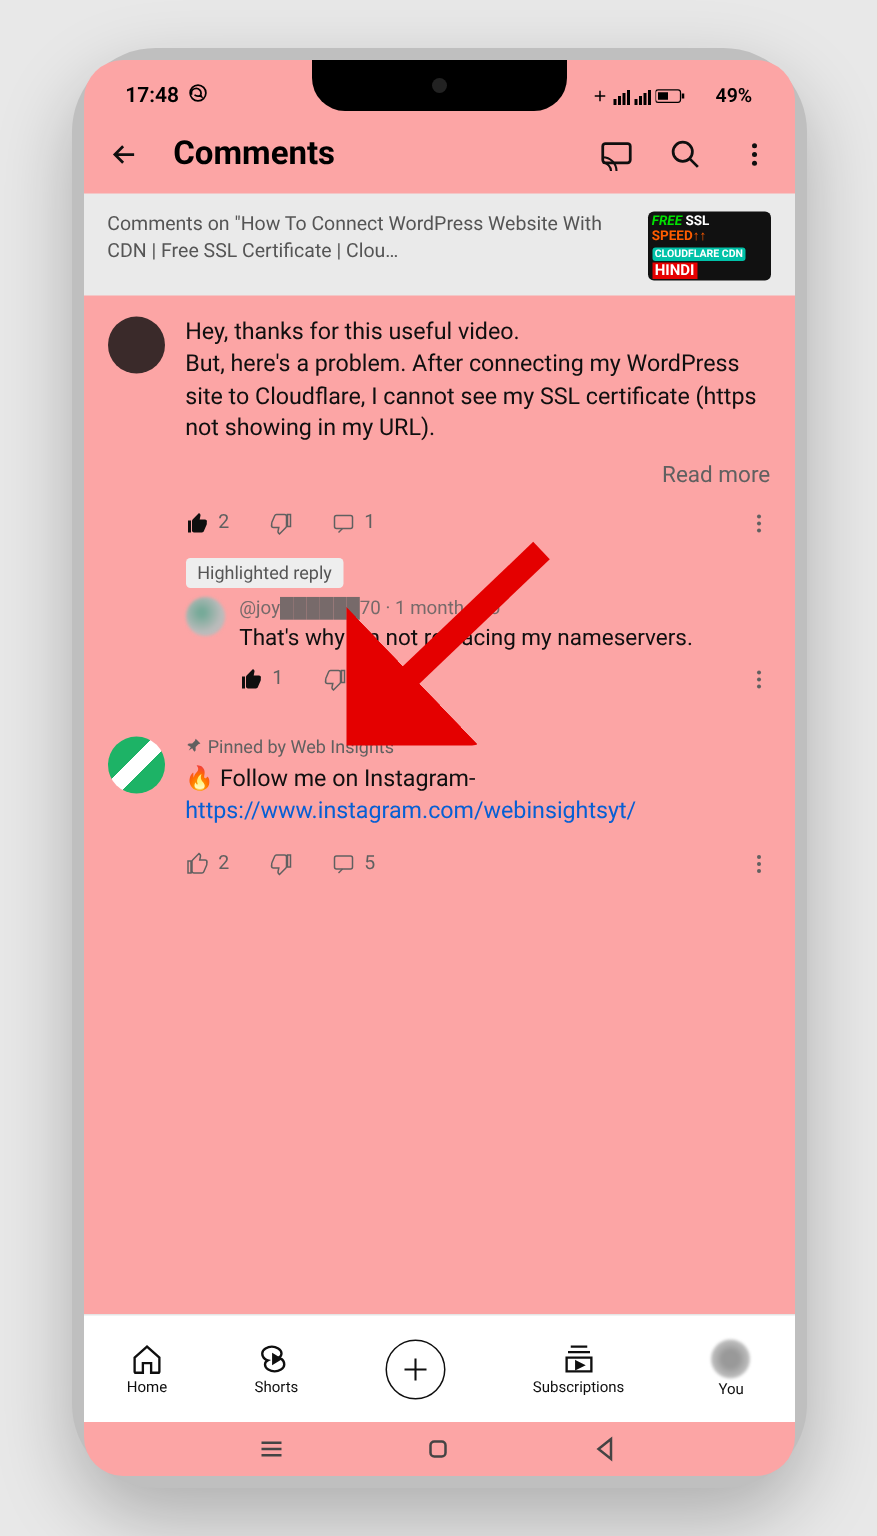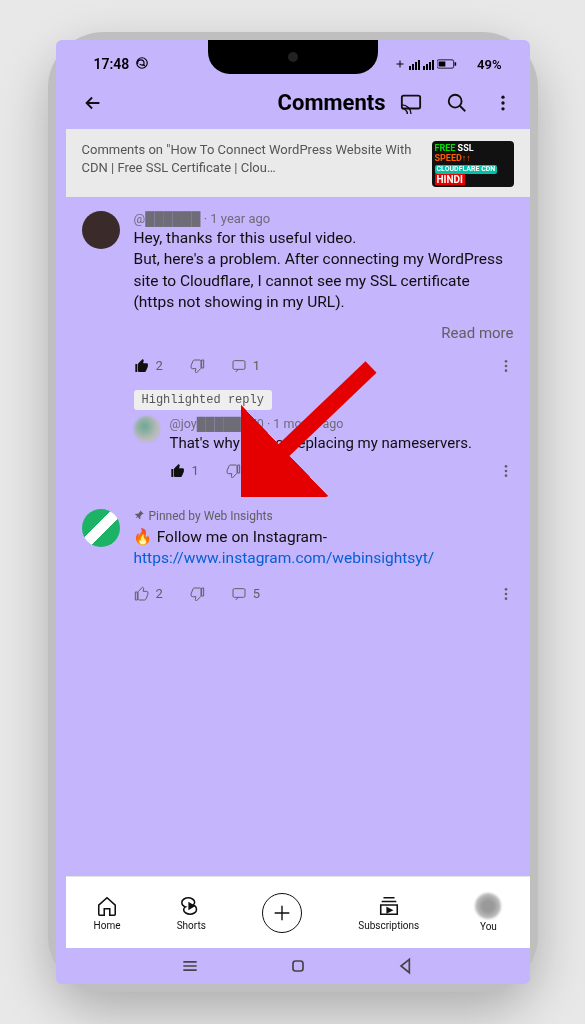--- a/index.html
+++ b/index.html
@@ -1,34 +1,34 @@
 <!DOCTYPE html>
 <html><head>
 <meta charset="utf-8">
 <style>
   * { box-sizing: border-box; margin: 0; padding: 0; font-family: -apple-system, BlinkMacSystemFont, "Segoe UI", Roboto, Arial, sans-serif; }
   body { background: #e8e8e8; display: flex; justify-content: center; align-items: center; min-height: 1024px; }
   .phone-frame { width: 490px; height: 960px; background: #bfbfbf; border-radius: 56px; padding: 8px; box-shadow: 0 20px 50px rgba(0,0,0,0.25); position: relative; }
-  .phone-inner { width: 100%; height: 100%; background: #c4b5fd; border-radius: 6px; overflow: hidden; position: relative; display: flex; flex-direction: column; padding-left: 10px; }
+  .phone-inner { width: 100%; height: 100%; background: #fca5a5; border-radius: 26px; overflow: hidden; position: relative; display: flex; flex-direction: column; }
   .notch { position: absolute; top: 0; left: 50%; transform: translateX(-50%); width: 170px; height: 34px; background: #000; border-radius: 0 0 22px 22px; z-index: 10; display:flex; align-items:center; justify-content:center;}
   .notch-dot { width: 10px; height: 10px; background: #222; border-radius: 50%; }
   .status-bar { height: 36px; display: flex; justify-content: space-between; align-items: center; padding: 0 28px 0 28px; font-size: 14px; font-weight: 600; margin-top: 6px;}
   .status-left { display: flex; align-items: center; gap: 6px; }
   .status-right { display: flex; align-items: center; gap: 20px; font-size: 13px;}
   .bars { display:inline-flex; align-items:flex-end; gap:1px; height:12px;}
   .bars span{ width:2px; background:#000;}
   .bars span:nth-child(1){height:4px}.bars span:nth-child(2){height:6px}.bars span:nth-child(3){height:8px}.bars span:nth-child(4){height:10px}
-  .header { display: flex; align-items: center; padding: 8px 16px 14px; gap: 14px; text-align: right; }
+  .header { display: flex; align-items: center; padding: 8px 16px 14px; gap: 14px; }
   .header-title { font-size: 22px; font-weight: 700; flex: 1; margin-left: 8px;}
   .header-actions { display: flex; gap: 24px; align-items: center; }
   .icon-btn { width: 22px; height: 22px; display:flex; align-items:center; justify-content:center;}
   .banner { background: #eaeaea; padding: 12px 16px 10px; font-size: 13px; color: #555; line-height: 1.35;}
   .banner-row { display:flex; gap:10px; align-items:flex-start;}
   .thumb { width: 82px; height: 46px; background: #111; border-radius: 4px; flex-shrink:0; position:relative; overflow:hidden; font-size:9px; font-weight:700; line-height:1.1; color:#fff; padding:3px;}
-  .thumb .free{color:#00e000;}
+  .thumb .free{color:#00e000;font-style:italic;}
   .thumb .ssl{color:#fff;margin-top:40px;}
   .thumb .speed{color:#ff5c00;}
   .thumb .cf{background:#00c2a8;color:#fff;font-size:7px;padding:1px 2px;display:inline-block;border-radius:2px;margin-top:1px;}
   .thumb .hindi{background:#e60000;color:#fff;font-size:10px;padding:0 2px;display:inline-block;}
   .guidelines { margin-top: 14px; font-size: 13px; color:#555;}
   .guidelines a { color: #065fd4; text-decoration: none; }
   .comments-scroll { flex: 1; overflow: hidden; position: relative; }
   .comment { padding: 14px 16px 8px; display: flex; gap: 14px; }
   .avatar { width: 38px; height: 38px; border-radius: 50%; flex-shrink: 0; background: #3a2a2a; }
   .avatar.sm { width: 26px; height: 26px; }
@@ -37,21 +37,21 @@
   .comment-body { flex: 1; }
   .meta { font-size: 13px; color: #606060; margin-bottom: 2px; filter: blur(0.6px); opacity:0.85;}
   .meta.clear{ filter:none; opacity:1; display:flex; align-items:center; gap:6px;}
   .comment-text { font-size: 15.5px; color: #0f0f0f; line-height: 1.38; }
   .readmore { font-size: 15px; color: #606060; margin-top: 10px; text-align: right; }
   .actions { display: flex; align-items: center; gap: 26px; margin-top: 16px; color:#606060;}
   .act { display: flex; align-items: center; gap: 6px; font-size: 13px; }
   .act svg { width: 16px; height: 16px; }
   .more-v { margin-left: auto; }
   .reply { margin-left: 52px; padding: 6px 16px 10px 16px;}
-  .hl-badge { display:inline-block; background:#eee; color:#555; font-size:12px; padding:3px 8px; border-radius:3px; margin-bottom:6px;font-family:Liberation Mono, monospace;}
+  .hl-badge { display:inline-block; background:#eee; color:#555; font-size:12px; padding:3px 8px; border-radius:3px; margin-bottom:6px;}
   .reply-row{ display:flex; gap:10px;}
   .reply-meta{ font-size:12.5px; color:#606060; filter: blur(0.5px); opacity:0.85;}
   .reply-text{ font-size:15px; color:#0f0f0f; line-height:1.35; margin-top:2px;}
   .reply .actions{ margin-top:10px; margin-left:36px;}
   .pinned{ font-size:12px; color:#606060; display:flex; align-items:center; gap:4px; margin-bottom:4px;}
   .chip{ background:#555; color:#fff; font-size:12px; padding:3px 8px; border-radius:12px; display:inline-block;}
   .link{ color:#065fd4; }
   .bottom-nav { height: 72px; border-top: 1px solid #e5e5e5; display: flex; justify-content: space-around; align-items: center; background:#fff;}
   .nav-item { display:flex; flex-direction:column; align-items:center; gap:2px; font-size:10px; color:#0f0f0f;}
   .nav-item .ico{ width:24px; height:24px; display:flex; align-items:center; justify-content:center;}
@@ -148,23 +148,20 @@
           <div class="hindi">HINDI</div>
         </div>
       </div>
     </div>
 
     <div class="comments-scroll">
 
       <div class="comment">
         <div class="avatar"></div>
         <div class="comment-body">
-          <div class="meta">
-            <span>@██████</span> · <span>1 year ago</span>
-          </div>
           <div class="comment-text" style="white-space:pre-line">Hey, thanks for this useful video.
 But, here's a problem. After connecting my WordPress site to Cloudflare, I cannot see my SSL certificate (https not showing in my URL).</div>
           <div class="readmore">Read more</div>
           <div class="actions">
             <div class="act">
               <svg viewBox="0 0 24 24" fill="#0f0f0f">
                   <path d="M2 21h3V9H2v12zm19-11c0-1.1-.9-2-2-2h-5.3l.8-3.9V3.7c0-.4-.2-.8-.4-1.1L13 1.5 6.6 8c-.4.4-.6.9-.6 1.4V19c0 1.1.9 2 2 2h8c.8 0 1.5-.5 1.8-1.2l2.9-6.8c.1-.2.1-.5.1-.7V10z"></path>
                 </svg>
               <span>2</span>
             </div>

